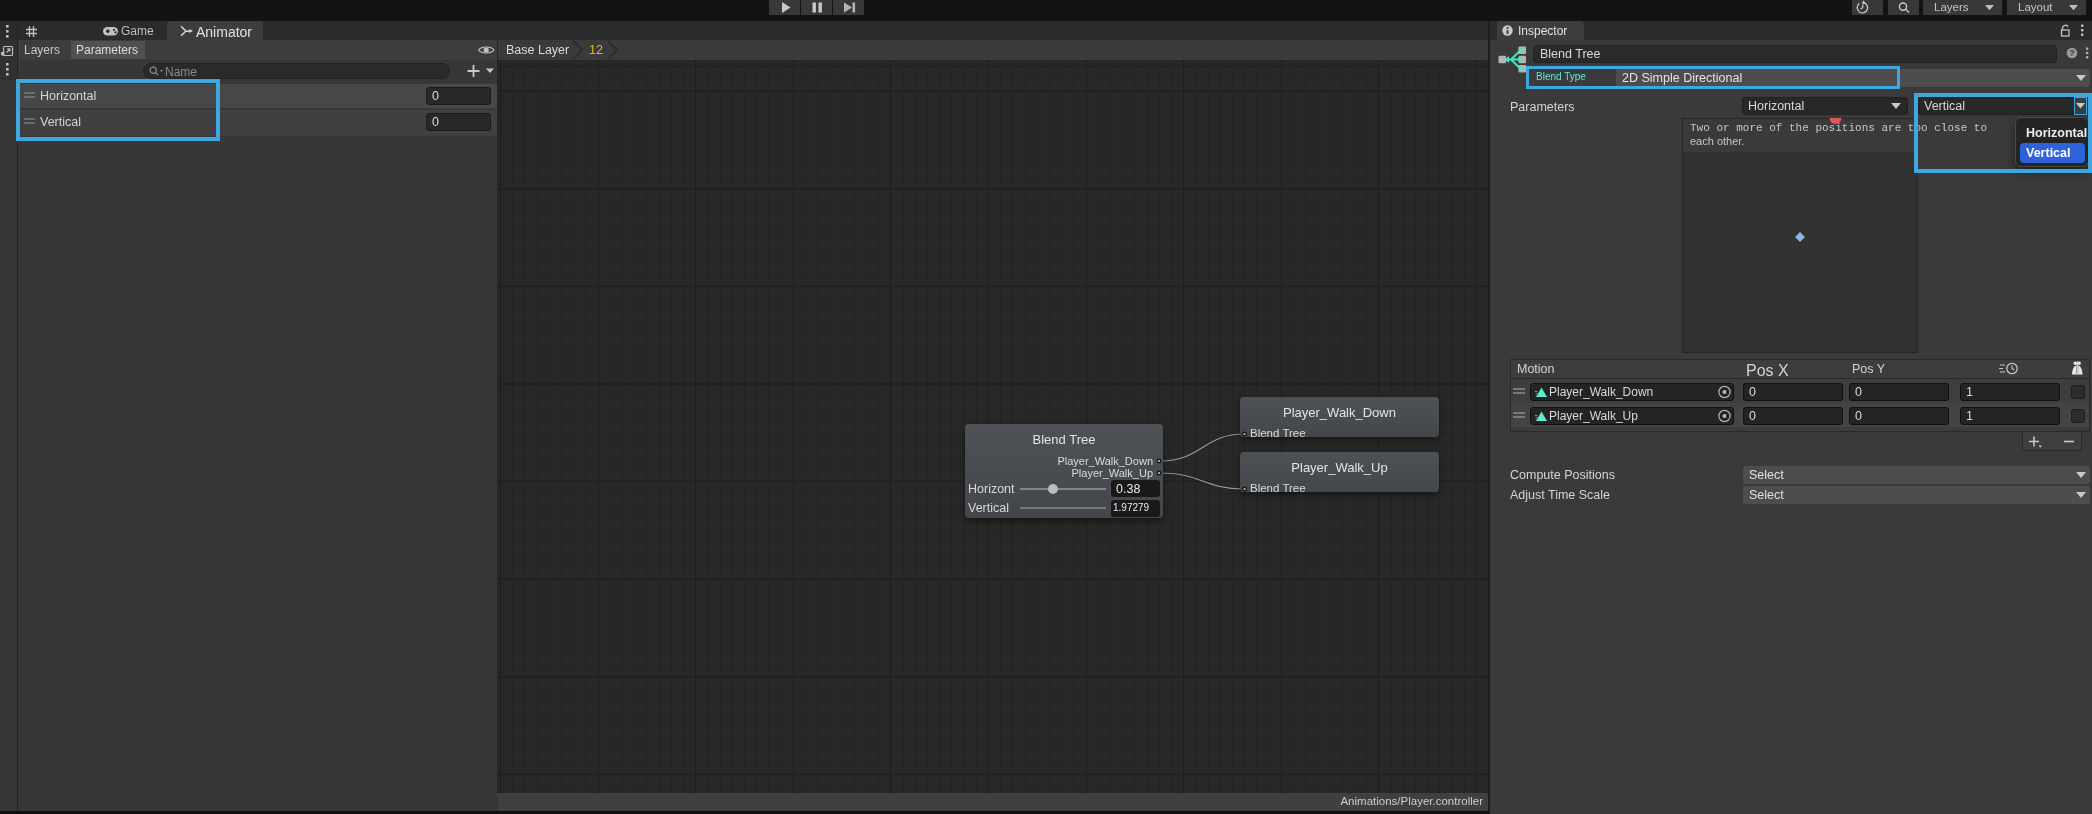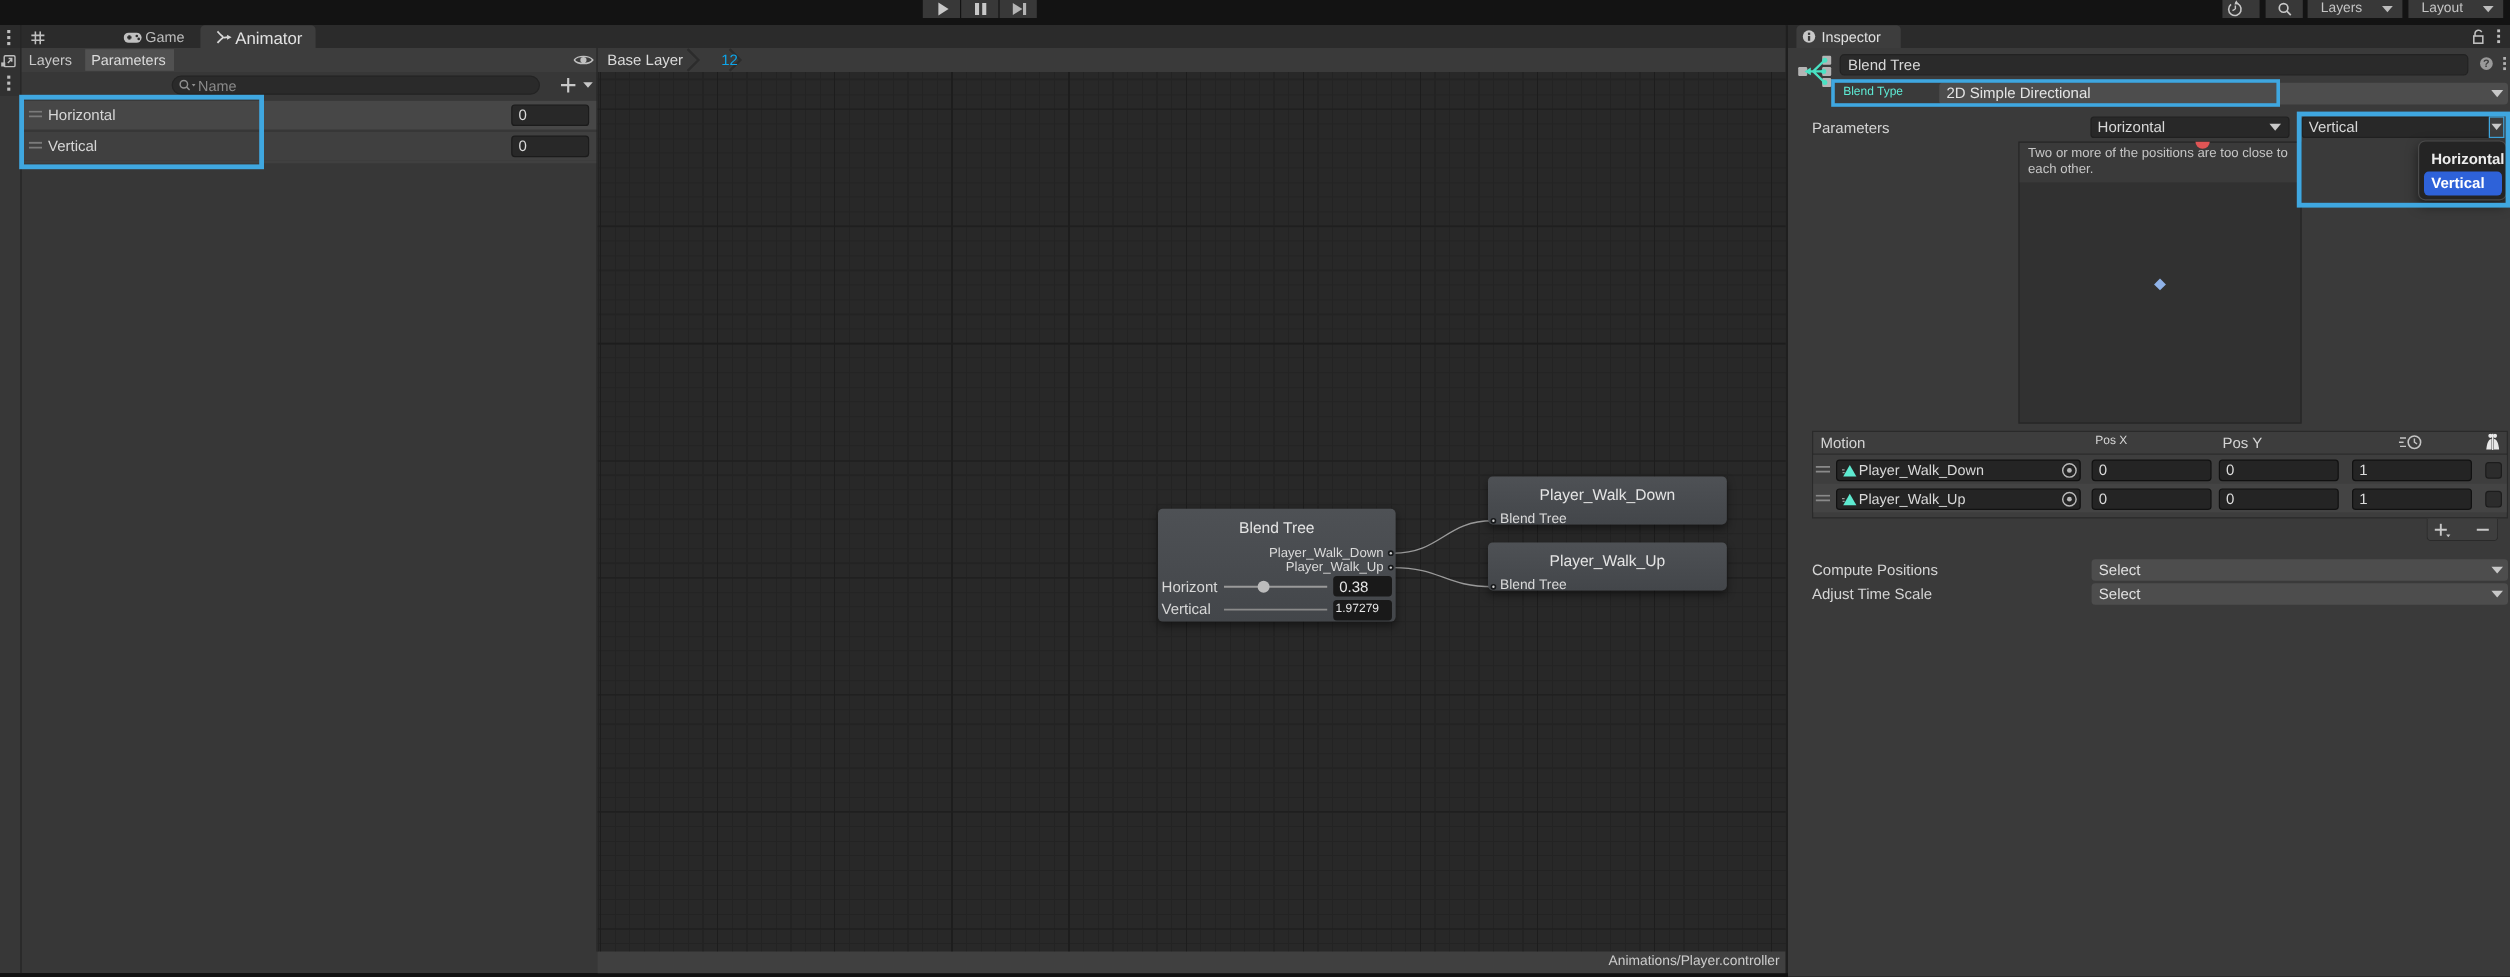--- a/index.html
+++ b/index.html
@@ -136,21 +136,21 @@
 <div class="abs txt" style="left:432px;top:115px;font-size:12.5px;color:#dcdcdc;">0</div>
 
 <div class="abs" style="left:16px;top:79px;width:204px;height:62px;border:4px solid #3fa7e0;"></div>
 
 <div class="abs" style="left:498px;top:40px;width:990px;height:20px;background:#3a3a3a;"></div>
 <div class="abs txt" style="left:506px;top:43px;font-size:12.5px;color:#dadada;">Base Layer</div>
 <svg class="abs" style="left:572px;top:40px;" width="60" height="20">
   <path d="M1 1 L10 10 L1 19" fill="none" stroke="#2c2c2c" stroke-width="2"></path>
   <path d="M36 1 L45 10 L36 19" fill="none" stroke="#2c2c2c" stroke-width="2"></path>
 </svg>
-<div class="abs txt" style="left:589px;top:43px;font-size:12.5px;color:#0ea5e9;margin-left:12px;">12</div>
+<div class="abs txt" style="left:589px;top:43px;font-size:12.5px;color:#eab308;">12</div>
 <div class="abs" style="left:498px;top:60px;width:990px;height:733px;background:
   repeating-linear-gradient(90deg,#1d1d1d 0 1px,transparent 1px 97.6px),
   repeating-linear-gradient(180deg,#1d1d1d 0 1px,transparent 1px 97.6px),
   repeating-linear-gradient(90deg,#232323 0 1px,transparent 1px 12.2px),
   repeating-linear-gradient(180deg,#232323 0 1px,transparent 1px 12.2px),
   #282828;
   background-position:2px 0,0 30.6px,2px 0,0 6.2px;"></div>
 
 <svg class="abs" style="left:498px;top:60px;" width="990" height="733">
   <g fill="none" stroke="#9a9a9a" stroke-width="1.2">
@@ -267,40 +267,40 @@
   </svg>
 <div class="abs" style="left:1918px;top:97px;width:169px;height:18px;background:#282828;border:1px solid #202020;border-radius:3px;"></div>
 <div class="abs txt" style="left:1924px;top:99px;font-size:12.5px;color:#d8d8d8;">Vertical</div>
 <div class="abs" style="left:2074px;top:97px;width:13px;height:18px;background:#3d3d3d;border:1px solid #3fa7e0;"></div>
 <svg class="abs" style="left:2076px;top:103px;" width="12" height="7">
     <path d="M0 0 h9 l-4.5 5.4 Z" fill="#c8c8c8"></path>
   </svg>
 
 <div class="abs" style="left:1682px;top:118px;width:236px;height:235px;background:#313131;border:1px solid #262626;"></div>
 <div class="abs" style="left:1683px;top:119px;width:234px;height:33px;background:#3a3a3a;"></div>
-<div class="abs txt" style="left:1690px;top:122px;font-size:11px;color:#c6c6c6;">Two or more of the positions are too close to</div>
+<div class="abs txt" style="left:1690px;top:122px;font-size:11px;color:#c6c6c6;font-family:Liberation Mono, monospace;">Two or more of the positions are too close to</div>
 <div class="abs txt" style="left:1690px;top:135px;font-size:11px;color:#c6c6c6;">each other.</div>
 <svg class="abs" style="left:1828px;top:118px;" width="16" height="9">
     <path d="M1.5 0 h12 a6 6 0 0 1 -12 0 Z" fill="#e05555"></path>
   </svg>
 <svg class="abs" style="left:1792px;top:229px;" width="16" height="16">
     <rect x="4.5" y="4.5" width="7" height="7" fill="#8fb2e8" transform="rotate(45 8 8)"></rect>
   </svg>
 
 <div class="abs" style="left:2015px;top:117px;width:74px;height:50px;background:#242424;border:1px solid #4a4a4a;border-radius:6px;box-shadow:0 4px 10px rgba(0,0,0,0.5);"></div>
 <div class="abs txt" style="left:2026px;top:126px;font-size:12.5px;font-weight:bold;color:#ececec;">Horizontal</div>
 <div class="abs" style="left:2020px;top:143px;width:65px;height:20px;background:#2e62d9;border-radius:4px;"></div>
 <div class="abs txt" style="left:2026px;top:146px;font-size:12.5px;font-weight:bold;color:#ffffff;">Vertical</div>
 
 <div class="abs" style="left:1914px;top:93px;width:178px;height:80px;border:4px solid #3fa7e0;"></div>
 
 <div class="abs" style="left:1510px;top:359px;width:580px;height:73px;background:#3d3d3d;border:1px solid #2a2a2a;"></div>
 <div class="abs" style="left:1510px;top:378px;width:580px;height:1px;background:#2a2a2a;"></div>
 <div class="abs txt" style="left:1517px;top:362px;font-size:12.5px;color:#d4d4d4;">Motion</div>
-<div class="abs txt" style="left:1746px;top:362px;font-size:10px;color:#d4d4d4;">Pos X</div>
+<div class="abs txt" style="left:1746px;top:362px;font-size:16px;color:#d4d4d4;">Pos X</div>
 <div class="abs txt" style="left:1852px;top:362px;font-size:12.5px;color:#d4d4d4;">Pos Y</div>
 <svg class="abs" style="left:1999px;top:362px;" width="22" height="13">
   <circle cx="13" cy="6.5" r="5.2" fill="none" stroke="#c4c4c4" stroke-width="1.3"></circle>
   <path d="M13 3.5 v3 l2.2 1.5" fill="none" stroke="#c4c4c4" stroke-width="1.2"></path>
   <path d="M1 3 h5 M0 6.5 h4 M1 10 h5" stroke="#c4c4c4" stroke-width="1.2"></path>
 </svg>
 <svg class="abs" style="left:2070px;top:361px;" width="16" height="15">
   <path d="M7.25 0.5 v13.5" stroke="#e8e8e8" stroke-width="1.2"></path>
   <circle cx="5.3" cy="2.2" r="1.7" fill="#e8e8e8"></circle>
   <circle cx="9.2" cy="2.2" r="1.7" fill="#e8e8e8"></circle>

